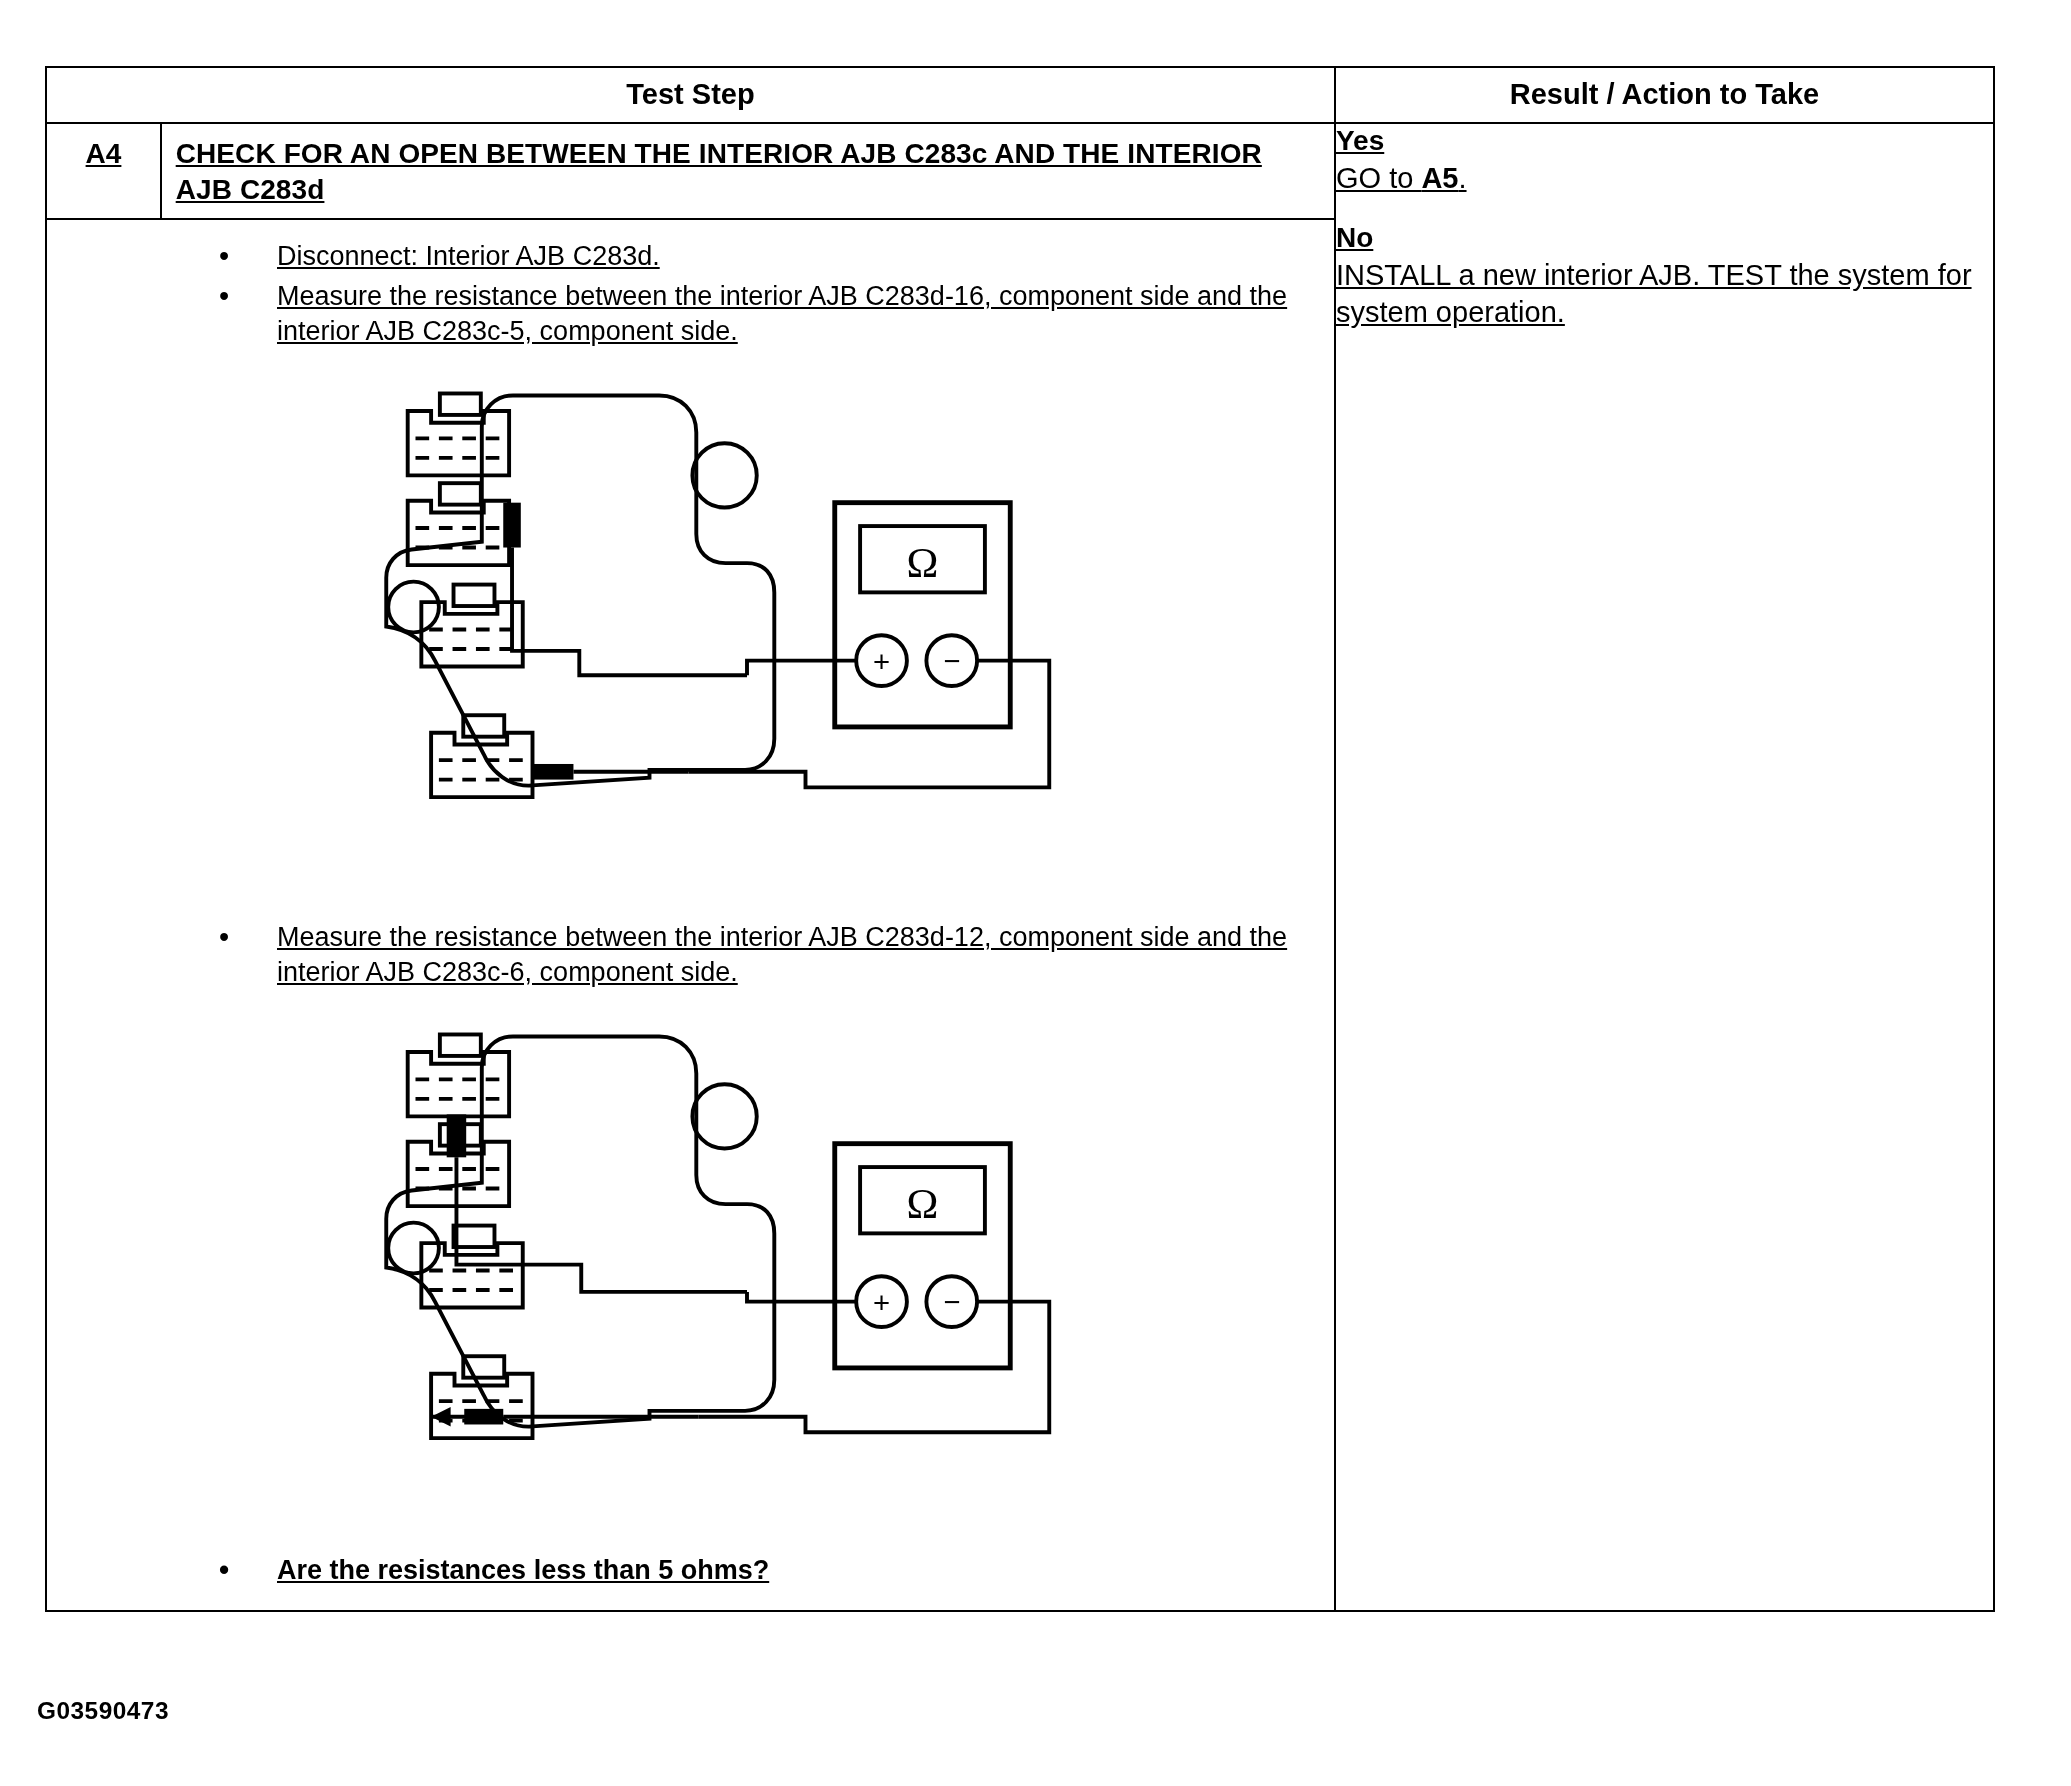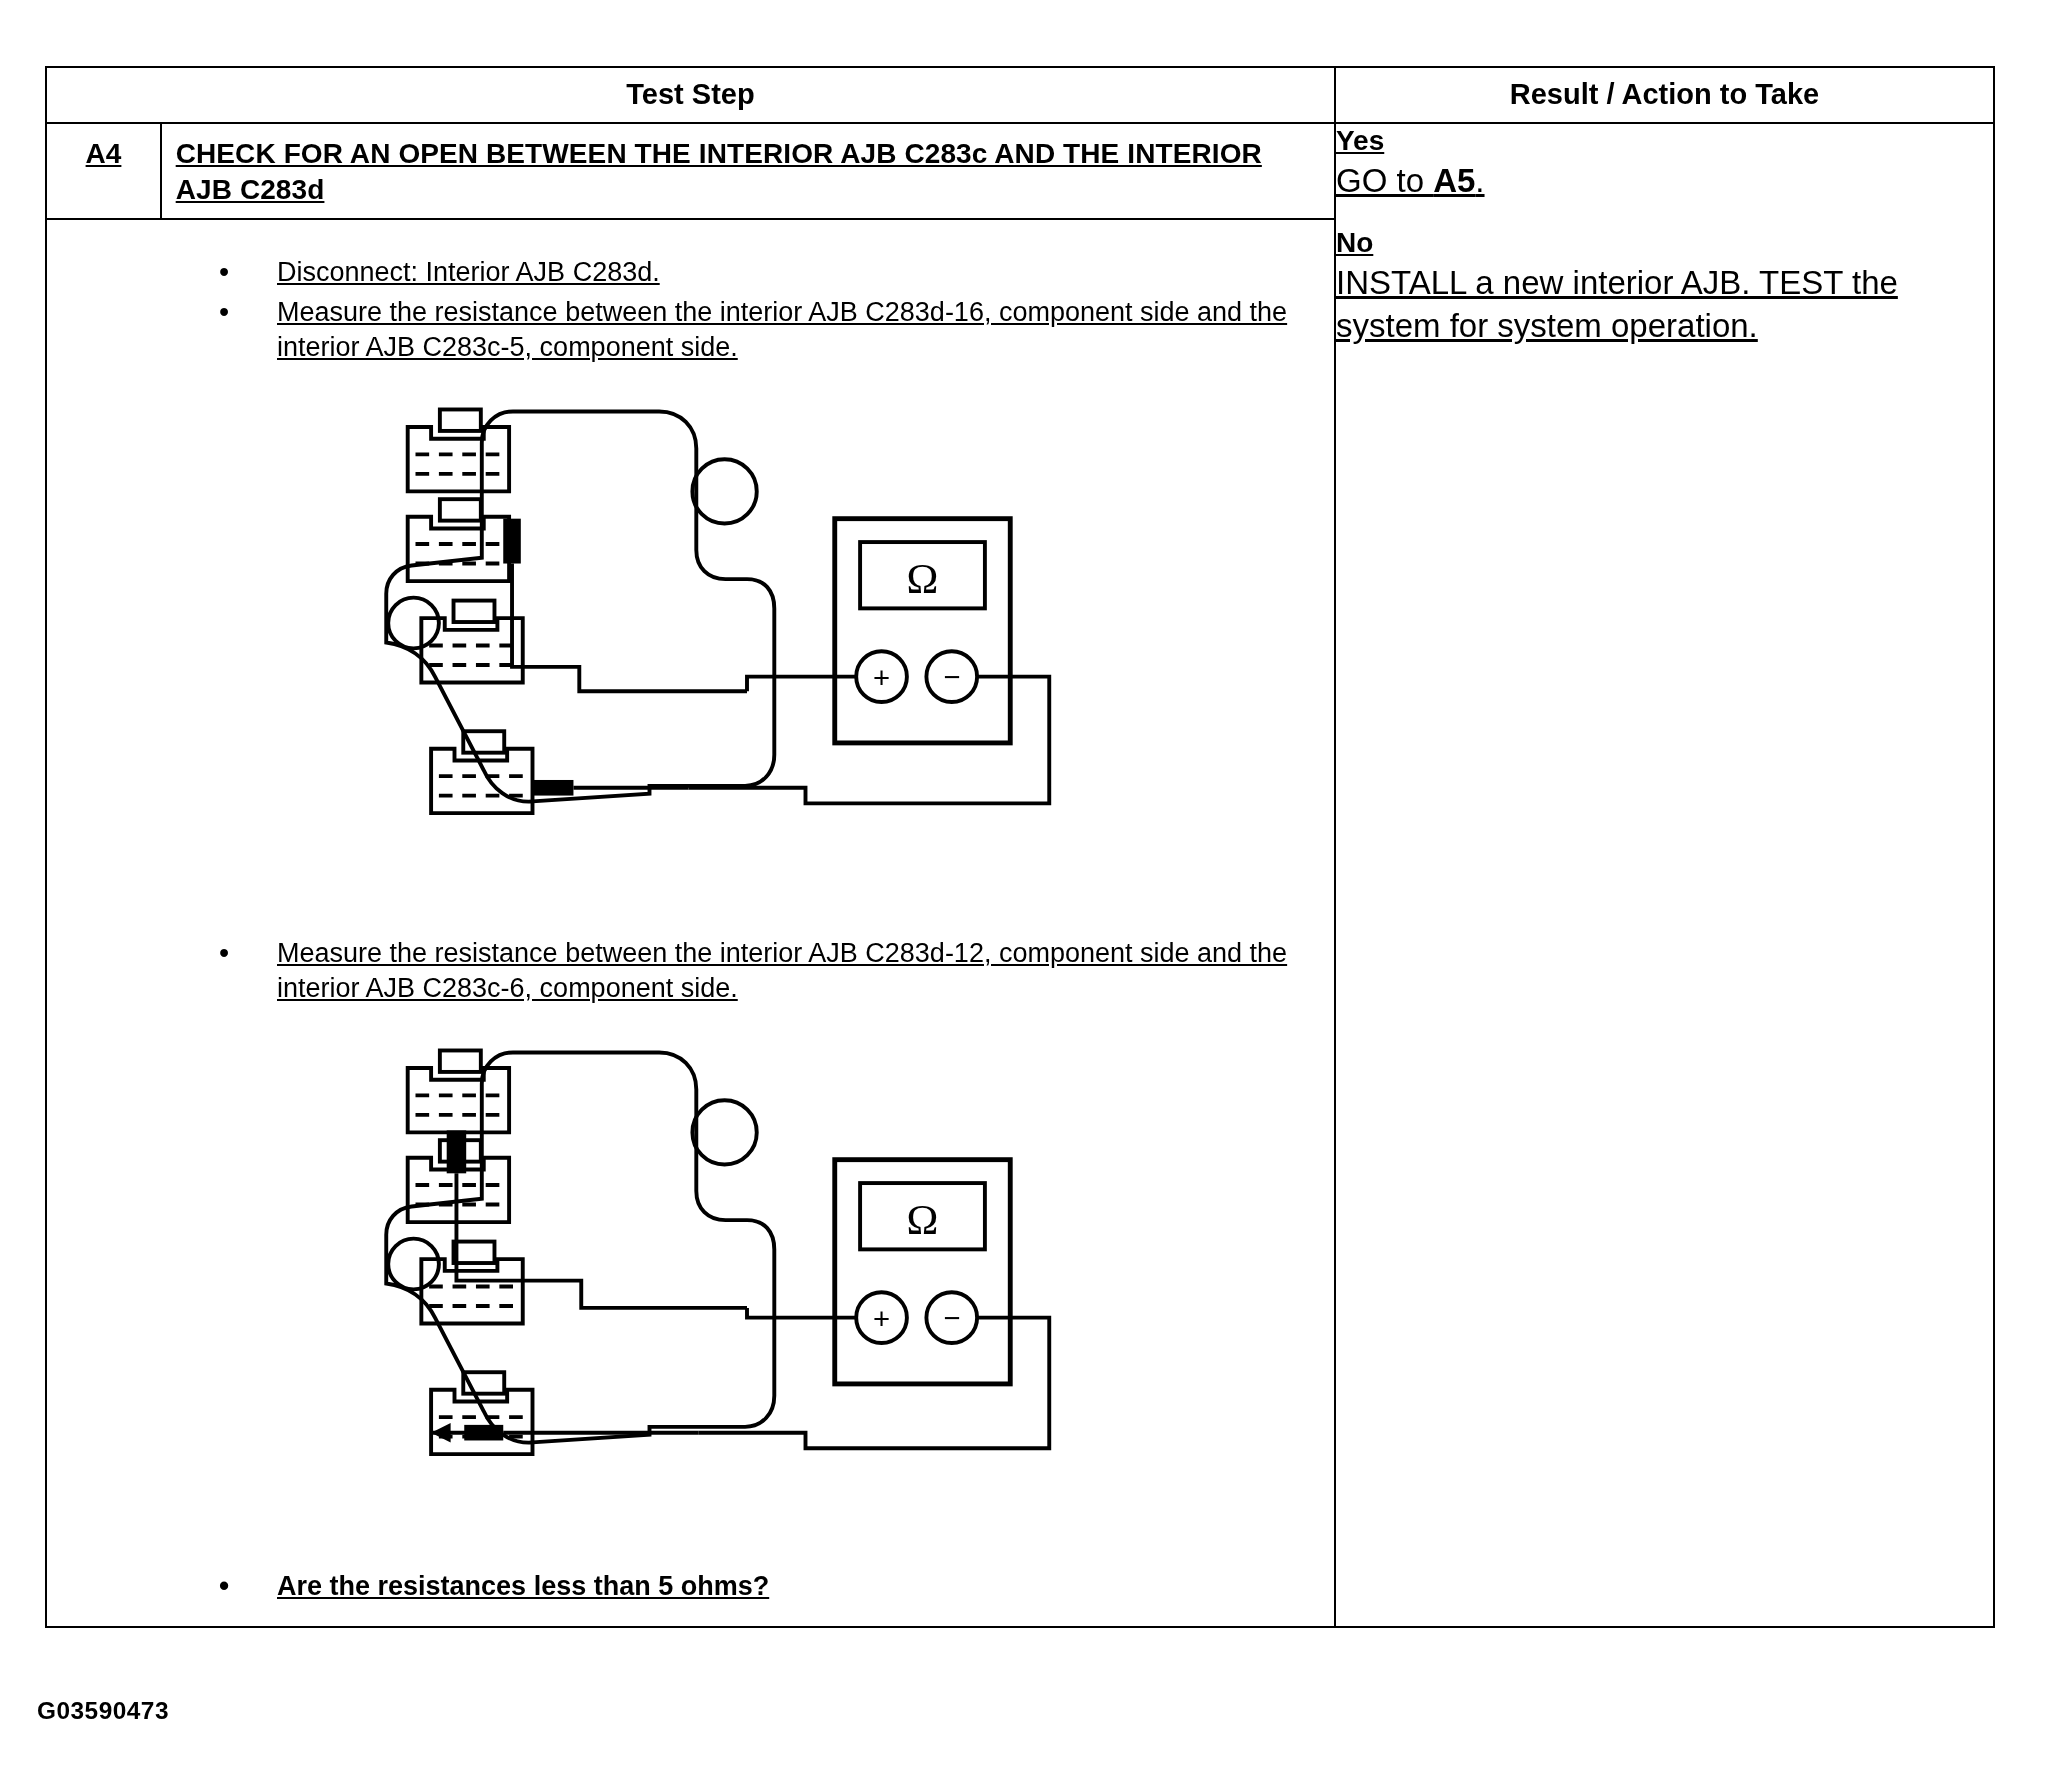--- a/index.html
+++ b/index.html
@@ -68,21 +68,21 @@
     box-sizing: border-box;
   }
   .step-title {
     font-weight: bold;
     font-size: 28px;
     line-height: 1.28;
     padding: 11.7px 9.8px 9.8px 13.7px;
     letter-spacing: 0.1px;
   }
   .step-body {
-    padding: 18px 0 0 115px;
+    padding: 2px 0 0 115px;
   }
   .bullets {
     list-style: none;
     margin: 0;
     padding: 17.6px 0 0 0;
   }
   .bullets li {
     position: relative;
     font-size: 27px;
     line-height: 1.32;
@@ -106,21 +106,21 @@
     padding-bottom: 17.6px;
   }
 
   
   .res-label {
     font-weight: bold;
     font-size: 28px;
     line-height: 1.2;
   }
   .res-text {
-    font-size: 33px;
+    font-size: 29px;
     line-height: 1.3;
     margin: 2px 0 23.4px 0;
   }
   .res-text b { font-weight: bold; }
 
   
   .figure {
     margin: 13.7px 0 0 0;
     padding-left: 78px;
   }

